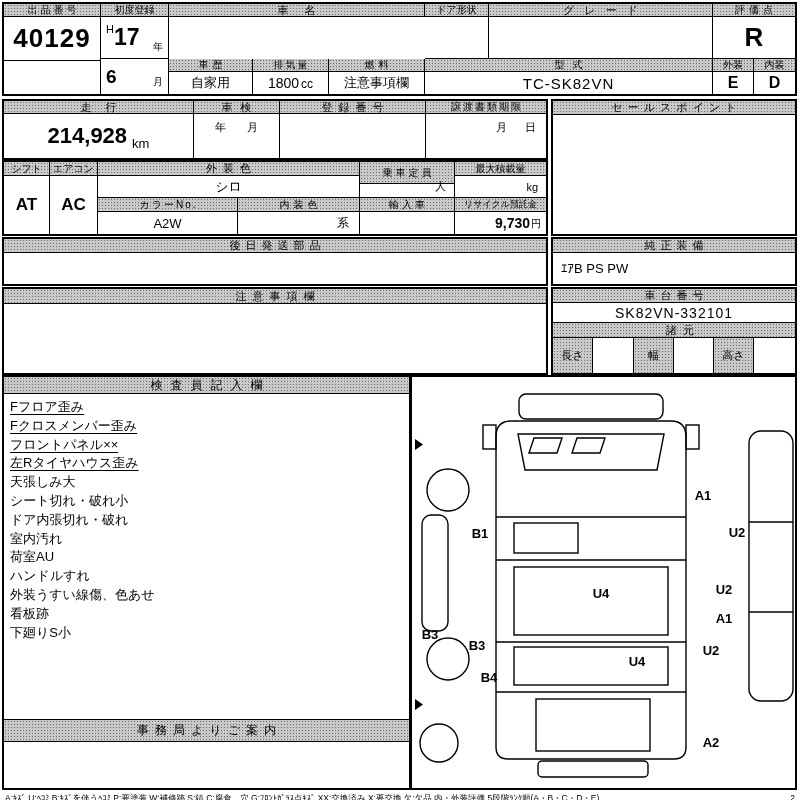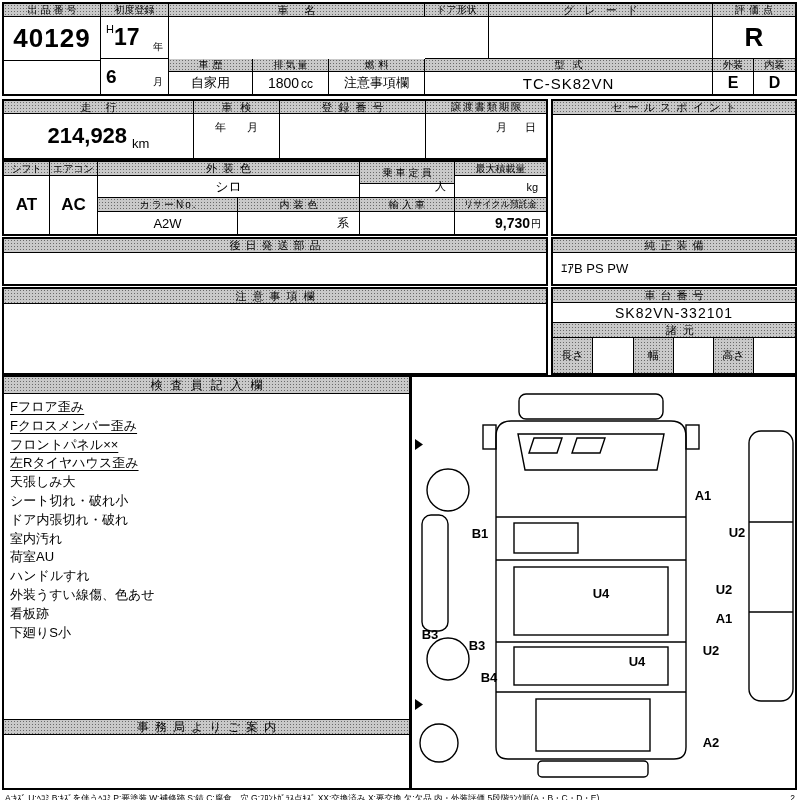--- a/index.html
+++ b/index.html
@@ -152,21 +152,21 @@
       <div class="insp-item">天張しみ大</div>
       <div class="insp-item">シート切れ・破れ小</div>
       <div class="insp-item">ドア内張切れ・破れ</div>
       <div class="insp-item">室内汚れ</div>
       <div class="insp-item">荷室AU</div>
       <div class="insp-item">ハンドルすれ</div>
       <div class="insp-item">外装うすい線傷、色あせ</div>
       <div class="insp-item">看板跡</div>
       <div class="insp-item">下廻りS小</div>
     </div>
-  <div class="cell hdr bt bb" style="left:0;top:342px;width:405px;height:16px;font-size:12px;letter-spacing:6px;padding-left:6px;">事務局よりご案内</div>
+  <div class="cell hdr bt bb" style="left:0;top:342px;width:405px;height:23px;font-size:12px;letter-spacing:6px;padding-left:6px;">事務局よりご案内</div>
   <div class="cell" style="left:0;top:360px;width:405px;height:51px;"></div>
 </div>
 
 <div class="blk" style="left:410px;top:375px;width:387px;height:415px;">
   <svg width="383" height="411" viewBox="0 0 383 411" style="position:absolute;left:0;top:0;">
     <g class="ln">
       <rect x="107" y="17" width="144" height="25" rx="7"></rect>
       <path d="M99,44 L259,44 Q274,44 274,60 L274,370 Q274,382 262,382 L96,382 Q84,382 84,370 L84,60 Q84,44 99,44 Z"></path>
       <rect x="71" y="48" width="13" height="24"></rect>
       <rect x="274" y="48" width="13" height="24"></rect>

